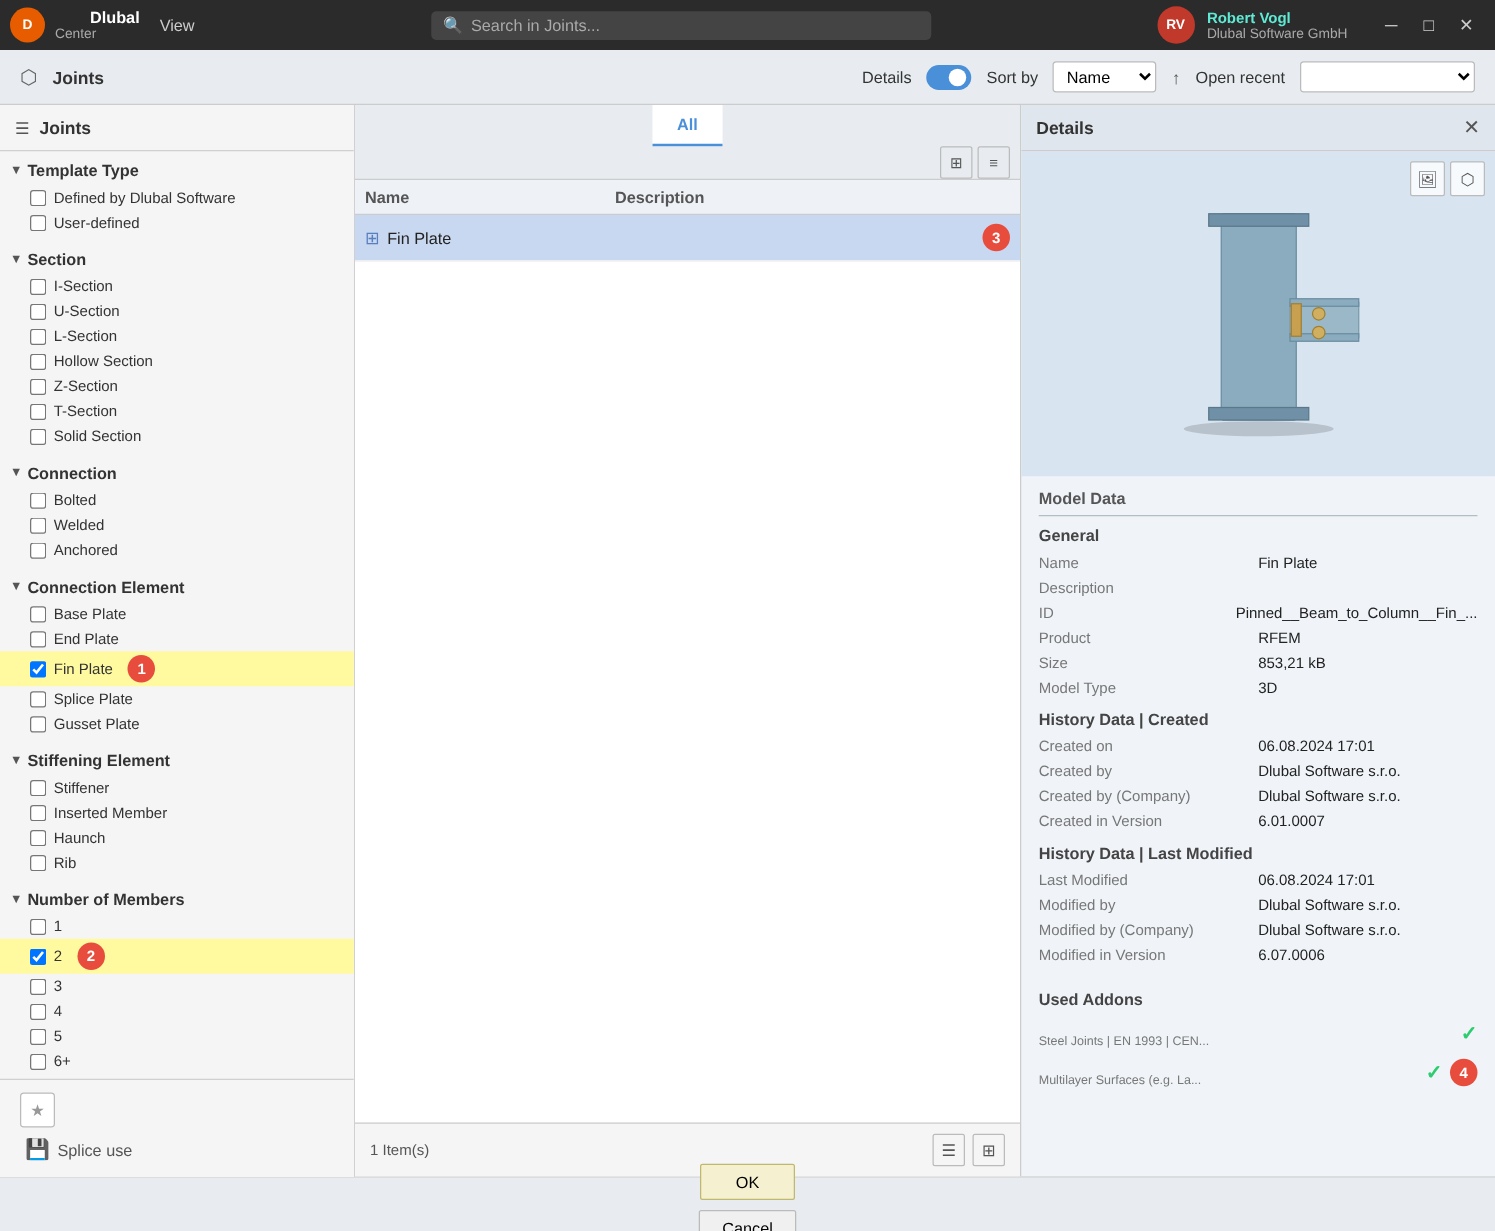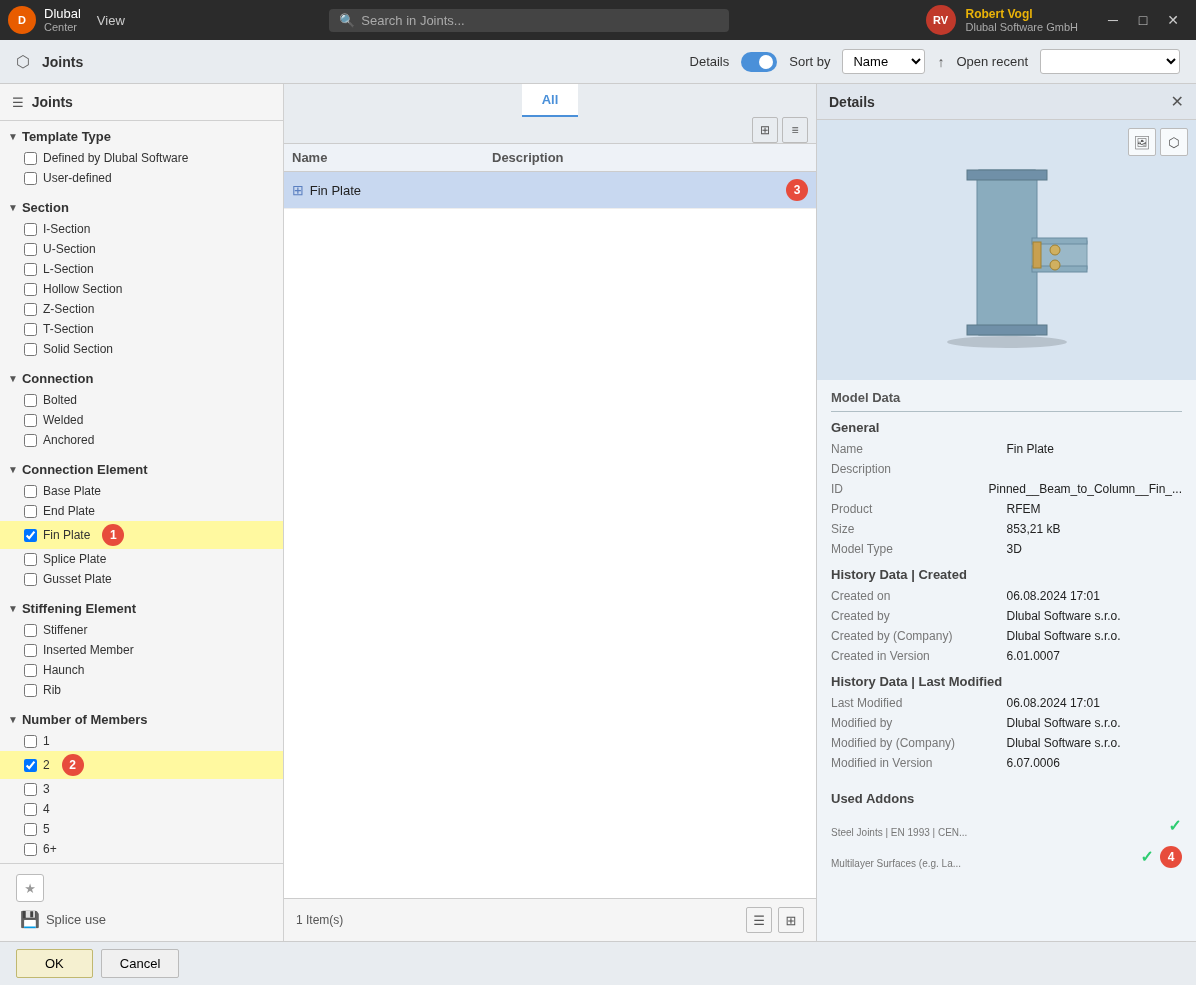--- a/index.html
+++ b/index.html
@@ -6,29 +6,29 @@
     body { background: #f0f0f0; width: 1196px; height: 985px; overflow: hidden; }
 
     
     .title-bar {
       display: flex; align-items: center; background: #2b2b2b; color: white;
       height: 40px; padding: 0 8px; justify-content: space-between;
     }
     .title-bar-left { display: flex; align-items: center; gap: 8px; }
     .app-icon { width: 28px; height: 28px; background: #e85c00; border-radius: 50%; display: flex; align-items: center; justify-content: center; color: white; font-weight: bold; font-size: 11px; }
     .app-name { line-height: 1.2; }
-    .app-name .name { color: white; font-size: 13px; font-weight: 400; }
+    .app-name .name { color: white; font-size: 13px; font-weight: 700; margin-left: 28px; }
     .app-name .sub { color: #aaa; font-size: 11px; }
     .title-bar-center { flex: 1; margin: 0 20px; }
     .search-box { width: 100%; max-width: 400px; display: flex; align-items: center; background: #444; border-radius: 4px; padding: 4px 10px; gap: 6px; margin: 0 auto; }
     .search-box input { background: none; border: none; color: white; outline: none; width: 100%; font-size: 13px; }
     .search-box input::placeholder { color: #aaa; }
     .title-bar-right { display: flex; align-items: center; gap: 10px; }
     .user-avatar { width: 30px; height: 30px; border-radius: 50%; background: #c0392b; display: flex; align-items: center; justify-content: center; color: white; font-size: 11px; font-weight: bold; }
-    .user-info .name { color: #eab308; font-size: 12px; font-weight: 600; }
+    .user-info .name { color: #5eead4; font-size: 12px; font-weight: 600; }
     .user-info .company { color: #aaa; font-size: 11px; }
     .win-controls { display: flex; gap: 0; margin-left: 10px; }
     .win-btn { width: 30px; height: 20px; display: flex; align-items: center; justify-content: center; color: #ccc; font-size: 14px; cursor: pointer; background: none; border: none; }
     .view-btn { color: #ccc; background: none; border: none; cursor: pointer; font-size: 13px; padding: 2px 8px; }
 
     
     .toolbar {
       display: flex; align-items: center; background: #e8ecf0; height: 44px; padding: 0 16px;
       border-bottom: 1px solid #ccc; gap: 12px;
     }
@@ -113,21 +113,21 @@
     .data-row { display: flex; padding: 3px 0; }
     .data-label { flex: 1; font-size: 12px; color: #777; }
     .data-value { flex: 1; font-size: 12px; color: #222; font-weight: 500; }
 
     .addons-section { padding: 0 14px 10px; }
     .addon-row { display: flex; align-items: center; padding: 3px 0; }
     .addon-label { flex: 1; font-size: 10px; color: #777; margin-top: 14px; }
     .addon-check { color: #2ecc71; font-size: 16px; font-weight: bold; }
 
     
-    .bottom-bar { height: 44px; background: #e8ecf0; border-top: 1px solid #ccc; display: flex; align-items: center; justify-content: flex-start; padding: 0 16px; gap: 8px; }
+    .bottom-bar { height: 44px; background: #e8ecf0; border-top: 1px solid #ccc; display: flex; align-items: center; justify-content: center; padding: 0 16px; gap: 8px; flex-direction: column; }
     .btn-ok { background: #f5f0d0; border: 1px solid #c0b870; padding: 6px 28px; cursor: pointer; font-size: 13px; border-radius: 2px; font-weight: 500; }
     .btn-cancel { background: #f0f0f0; border: 1px solid #bbb; padding: 6px 18px; cursor: pointer; font-size: 13px; border-radius: 2px; }
 
     
     .step-badge { width: 22px; height: 22px; border-radius: 50%; background: #e74c3c; color: white; font-size: 12px; font-weight: bold; display: inline-flex; align-items: center; justify-content: center; margin-left: 6px; }
 
     
     ::-webkit-scrollbar { width: 8px; }
     ::-webkit-scrollbar-track { background: #f0f0f0; }
     ::-webkit-scrollbar-thumb { background: #bbb; border-radius: 4px; }

